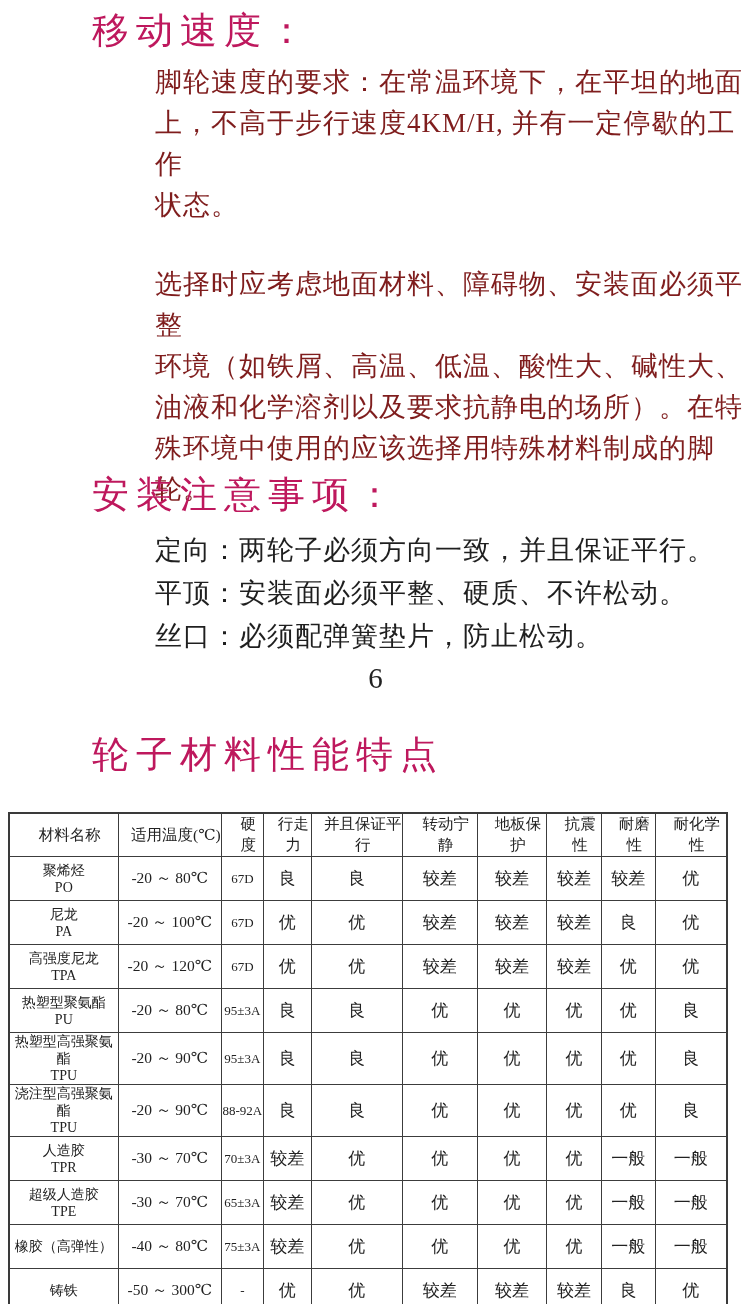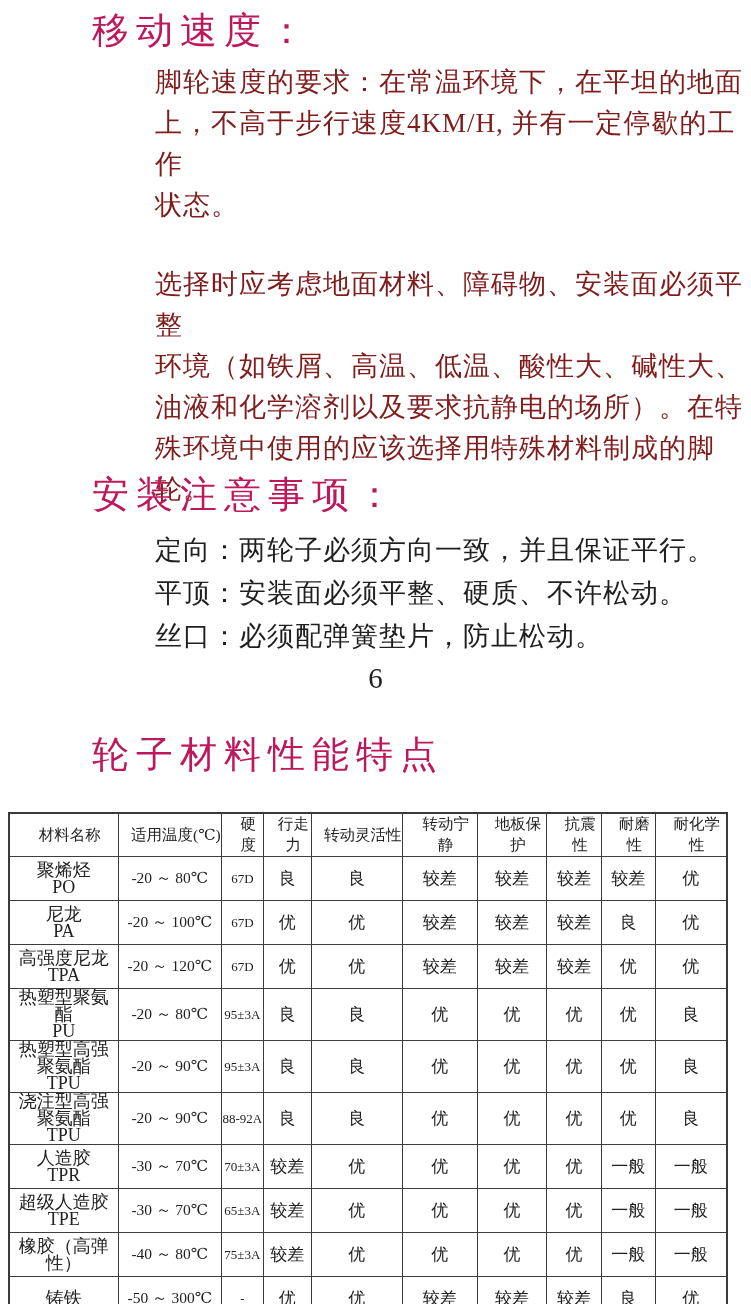--- a/index.html
+++ b/index.html
@@ -56,21 +56,21 @@
     border: 1px solid #3c3c3c;
     text-align: center;
     vertical-align: middle;
     padding: 0;
     font-weight: normal;
     color: #222;
     overflow: hidden;
   }
   .props th { height: 29px; font-size: 15.5px; padding-left: 12px; }
   .props td { height: 43px; font-size: 17px; }
-  .props td.col-name { font-size: 18px; line-height: 17px; white-space: pre-line; }
+  .props td.col-name { font-size: 14px; line-height: 17px; white-space: pre-line; }
   .props td.col-temp { font-size: 15.5px; letter-spacing: 0; }
   .props td.col-hard { font-size: 13px; }
 </style>
 </head>
 <body>
 
 <div class="page">
 
   <div class="heading" style="left:92px; top:6px;">移动速度：</div>
 
@@ -108,21 +108,21 @@
       <col style="width:7.6%">
       <col style="width:7.5%">
       <col style="width:10.0%">
     </colgroup>
     <thead>
       <tr id="head-row">
           <th>材料名称</th>
           <th>适用温度(℃)</th>
           <th>硬度</th>
           <th>行走力</th>
-          <th>转动灵活性</th>
+          <th>并且保证平行</th>
           <th>转动宁静</th>
           <th>地板保护</th>
           <th>抗震性</th>
           <th>耐磨性</th>
           <th>耐化学性</th>
         </tr>
     </thead>
     <tbody id="table-body">
         <tr>
           <td class="col-name">聚烯烃

